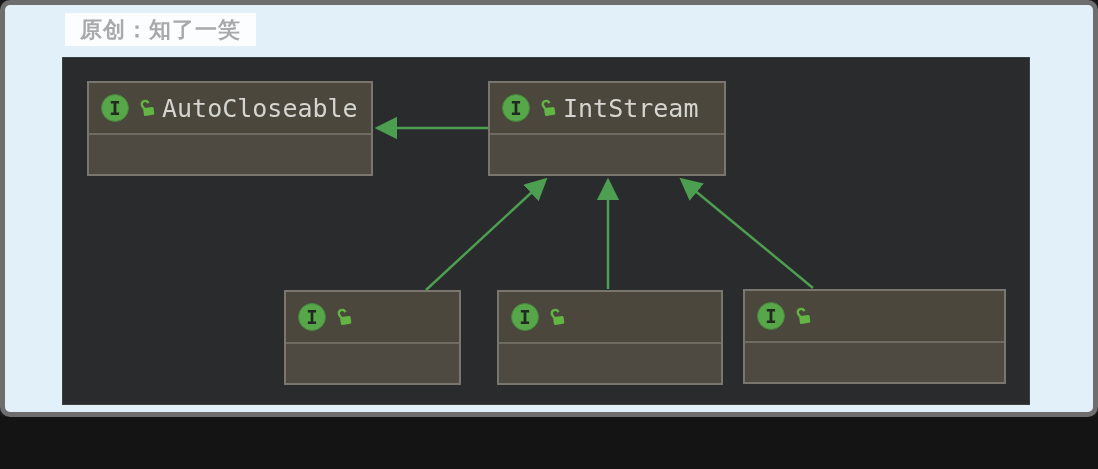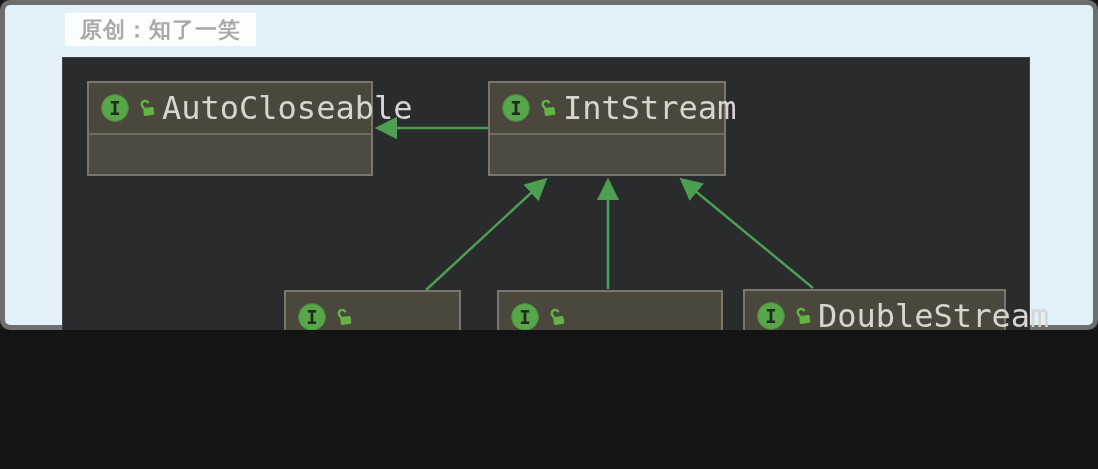--- a/index.html
+++ b/index.html
@@ -1,17 +1,17 @@
 <!DOCTYPE html>
 <html><head>
 <meta charset="utf-8">
 <style>
   html,body{margin:0;padding:0;background:#141414;}
   *{box-sizing:border-box;}
-  .stage{position:relative;width:1098px;height:330px;font-family:"Liberation Sans",sans-serif;}
+  .stage{position:relative;width:1098px;height:417px;font-family:"Liberation Sans",sans-serif;}
   .page{
     position:absolute;inset:0;background:#e2f0fa;border:5px solid #6e6e6e;
     border-radius:10px;box-shadow:0 0 0 2px #1a1a1a;
   }
   .watermark{
     position:absolute;left:65px;top:13px;width:191px;height:33px;
     background:#fbfdfe;color:#a9a9a9;font-size:22px;font-weight:bold;
     display:flex;align-items:center;justify-content:center;letter-spacing:1px;
   }
   .diagram{
@@ -29,21 +29,21 @@
   .node-body{height:39px;}
   .iface-badge{
     width:28px;height:28px;border-radius:50%;background:#57a64a;
     border:1px solid #46863c;color:#1e2b1e;
     font-family:"DejaVu Sans Mono",monospace;font-weight:bold;font-size:19px;
     display:flex;align-items:center;justify-content:center;flex:0 0 auto;
   }
   .lock-icon{margin-left:9px;flex:0 0 auto;}
   .node-label{
     flex:1;text-align:left;color:#d6d5d0;
-    font-family:"DejaVu Sans Mono",monospace;font-size:32px;
+    font-family:"DejaVu Sans Mono",monospace;font-size:25px;
     white-space:nowrap;padding-left:4px;
   }
 </style>
 </head>
 <body>
 
 <div class="stage">
   <div class="page"></div>
 
   <div class="watermark">
@@ -120,19 +120,18 @@
 
     <div class="node" style="left:680px;top:231px;width:263px;">
       <div class="node-header">
         <span class="iface-badge">I</span>
         <svg class="lock-icon" width="20" height="20" viewBox="0 0 20 20">
           <g transform="rotate(-8 10 10)">
             <path d="M6,10 V7.2 a3.4,3.4 0 0 1 6.8,0 V8.2" fill="none" stroke="#62b543" stroke-width="2.4" transform="rotate(-28 6 10)"></path>
             <rect x="5" y="9.5" width="10.5" height="8" rx="1.4" fill="#62b543"></rect>
           </g>
         </svg>
-        <span class="node-label">DoubleStream</span>
       </div>
       <div class="node-body"></div>
     </div>
 
   </div>
 </div>
 
 </body></html>

